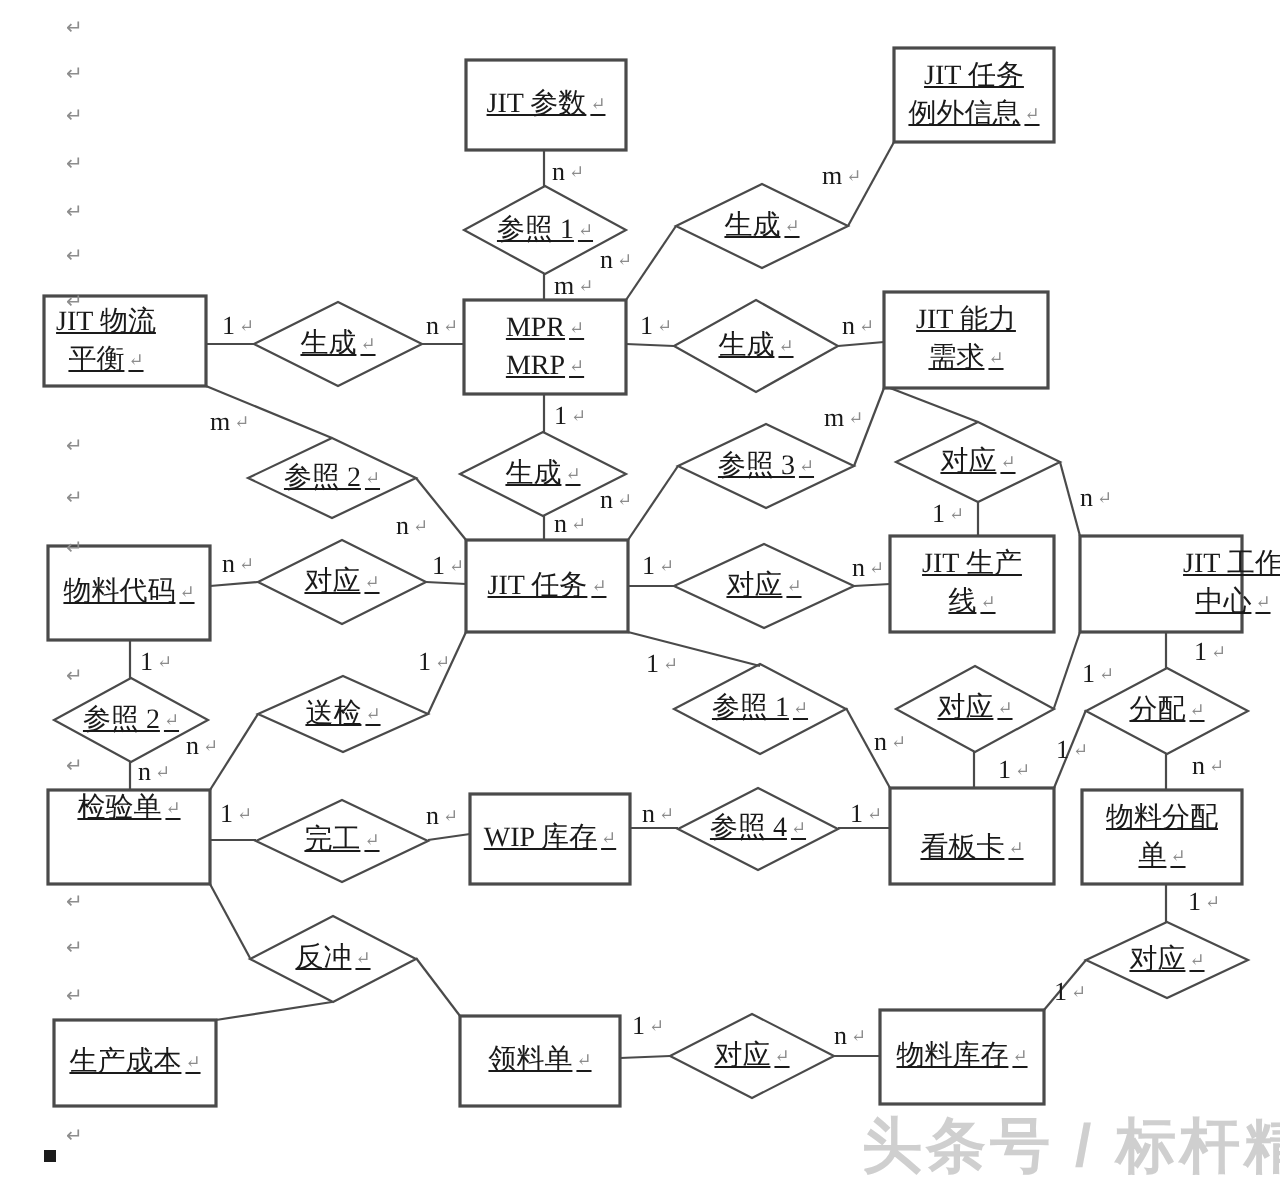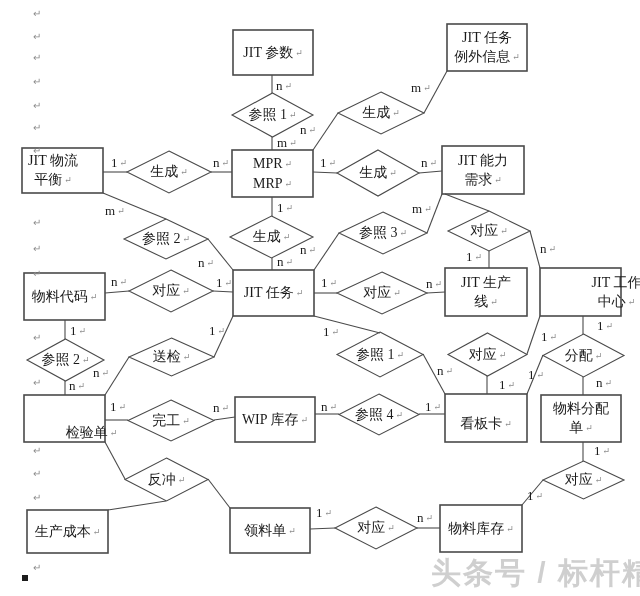--- a/index.html
+++ b/index.html
@@ -3,21 +3,21 @@
 <meta charset="utf-8">
 <style>
   html,body{margin:0;padding:0;background:#ffffff;}
   .canvas{
     position:relative;width:640px;height:596px;background:#ffffff;overflow:hidden;
     font-family:"Liberation Serif","DejaVu Serif",serif;
   }
   #diagram-svg{position:absolute;left:0;top:0;}
   .node-label{
     position:absolute;display:flex;flex-direction:column;align-items:center;justify-content:center;
-    font-size:14px;line-height:19px;color:#1a1a1a;text-align:center;white-space:nowrap;
+    font-size:14px;line-height:19px;color:#1a1a1a;text-align:center;white-space:nowrap;text-decoration:underline;
   }
   .node-line{display:block;}
   .card{
     position:absolute;font-size:13px;line-height:13px;color:#1a1a1a;white-space:nowrap;
   }
   .pm{font-size:9px;color:#8d8d8d;margin-left:2px;vertical-align:1px;}
   .mmark{position:absolute;font-size:10px;color:#8d8d8d;font-family:"Liberation Sans",sans-serif;}
   .caption{
     position:absolute;left:237px;top:567px;font-family:"Liberation Sans","DejaVu Sans",sans-serif;
     font-weight:bold;font-size:16px;color:#0f0f0f;letter-spacing:1px;white-space:nowrap;
@@ -141,21 +141,21 @@
         <span class="node-line"><span>JIT 任务</span><span class="pm">↵</span></span>
       </div>
       <div class="node-label" style="left: 445px; top: 268px; width: 82px; height: 48px; color: rgb(26, 26, 26);">
         <span class="node-line"><span>JIT 生产</span></span>
         <span class="node-line"><span>线</span><span class="pm">↵</span></span>
       </div>
       <div class="node-label" style="left: 540px; top: 268px; width: 81px; height: 48px; color: rgb(26, 26, 26); padding-left: 36px;">
         <span class="node-line"><span>JIT 工作</span></span>
         <span class="node-line"><span>中心</span><span class="pm">↵</span></span>
       </div>
-      <div class="node-label" style="left: 24px; top: 401px; width: 81px; height: 63px; color: rgb(26, 26, 26); margin-left: 27px;">
+      <div class="node-label" style="left: 24px; top: 373px; width: 81px; height: 63px; color: rgb(26, 26, 26);">
         <span class="node-line"><span>检验单</span><span class="pm">↵</span></span>
       </div>
       <div class="node-label" style="left: 235px; top: 397px; width: 80px; height: 45px; color: rgb(26, 26, 26);">
         <span class="node-line"><span>WIP 库存</span><span class="pm">↵</span></span>
       </div>
       <div class="node-label" style="left: 445px; top: 394px; width: 82px; height: 60px; color: rgb(26, 26, 26);">
         <span class="node-line"><span>看板卡</span><span class="pm">↵</span></span>
       </div>
       <div class="node-label" style="left: 541px; top: 395px; width: 80px; height: 47px; color: rgb(26, 26, 26);">
         <span class="node-line"><span>物料分配</span></span>

